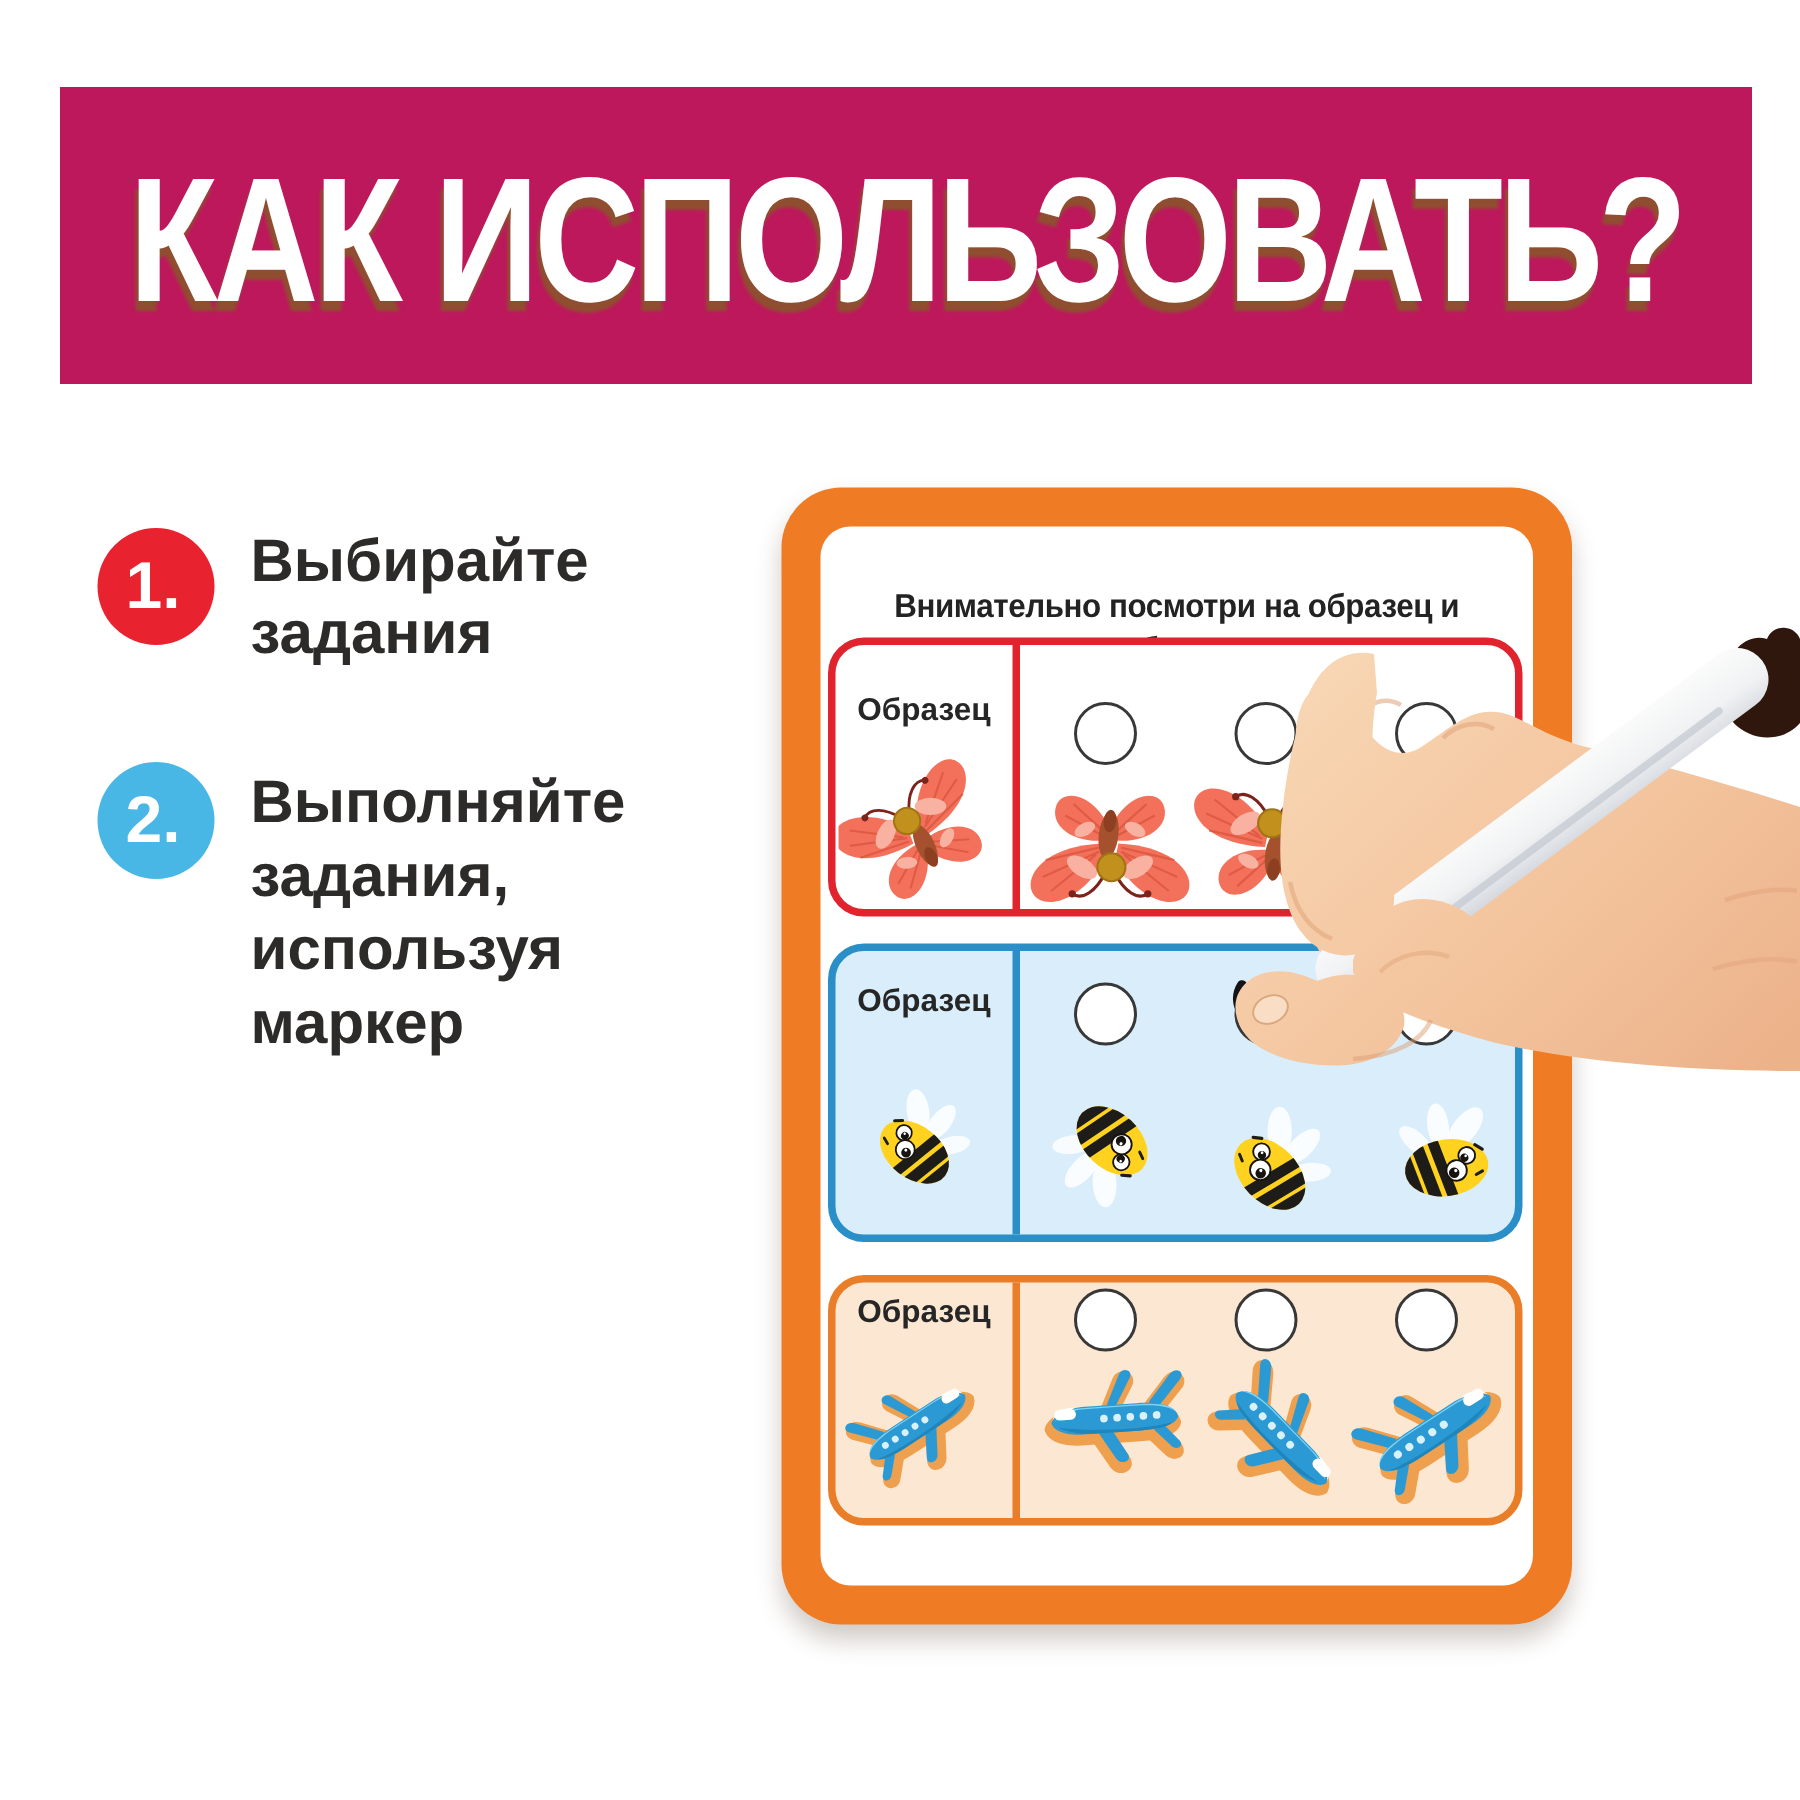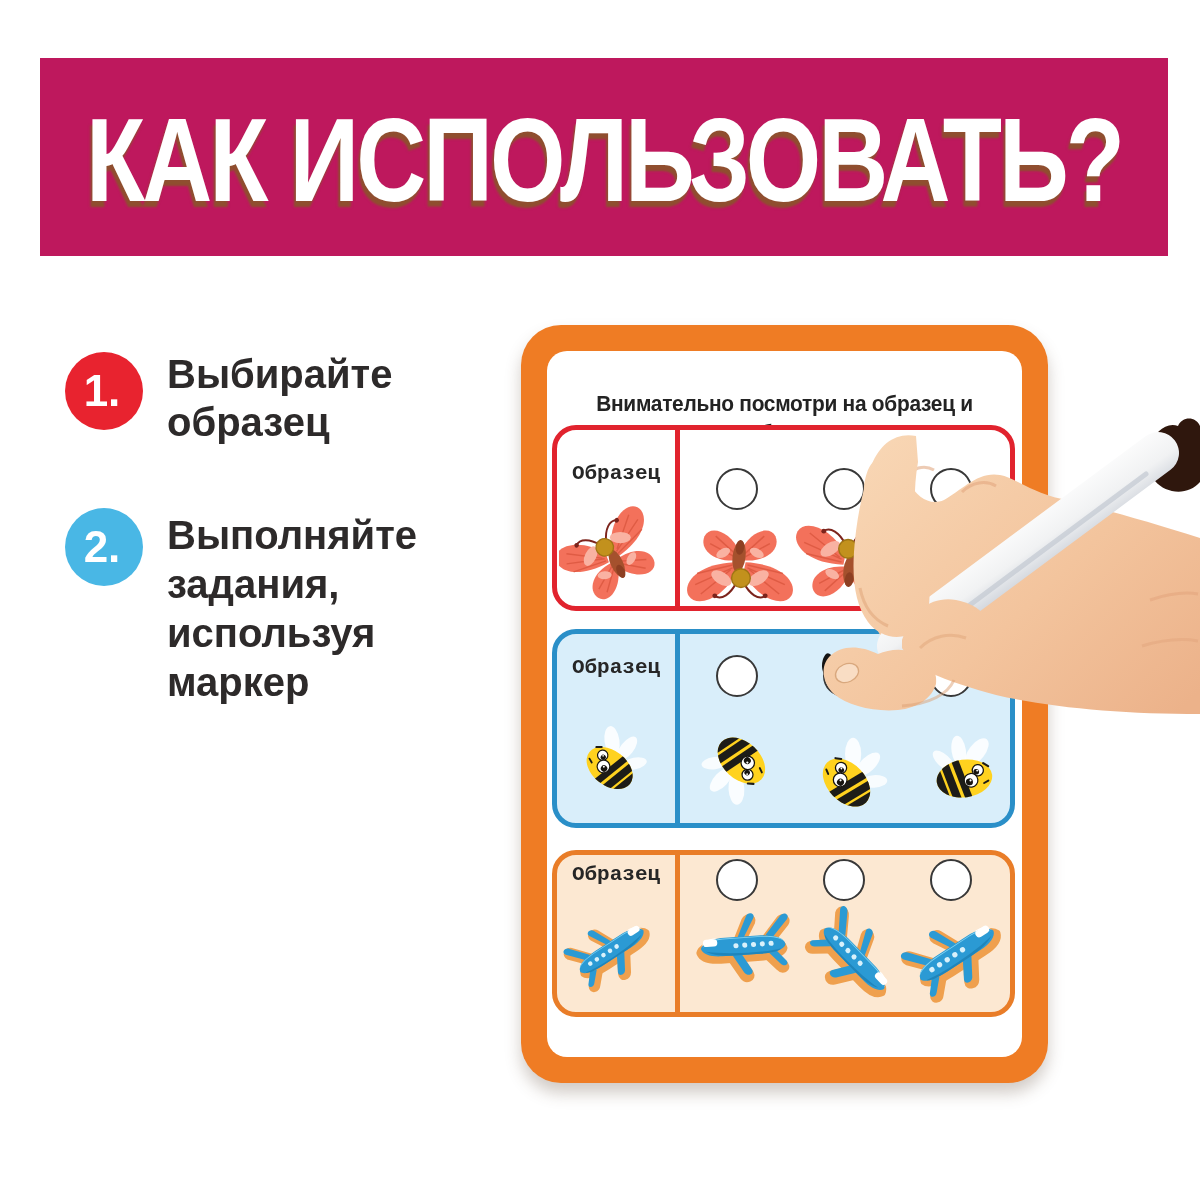--- a/index.html
+++ b/index.html
@@ -26,21 +26,21 @@
 
   
   .card{position:absolute;left:521px;top:325px;width:527px;height:758px;background:#ef7c24;
         border-radius:40px;box-shadow:0 10px 16px rgba(90,70,50,.28);}
   .card-inner{position:absolute;left:26px;top:26px;right:26px;bottom:26px;background:#ffffff;
               border-radius:20px;}
   .instruction{position:absolute;left:0;top:38px;width:100%;text-align:center;color:#232323;
                font-weight:bold;font-size:22px;line-height:29px;white-space:pre-line;
                letter-spacing:-.3px;transform:scaleX(.95);}
 
-  .row{position:absolute;left:31px;width:463px;border-radius:24px;box-sizing:border-box;font-family:Liberation Mono, monospace;}
+  .row{position:absolute;left:31px;width:463px;border-radius:24px;box-sizing:border-box;}
   .row-1{top:100px;height:186px;border:5px solid #e1232e;background:#ffffff;}
   .row-2{top:304px;height:199px;border:5px solid #2a8fc8;background:#d9eefa;}
   .row-3{top:525px;height:167px;border:5px solid #e97d28;background:#fce8d2;}
   .divider{position:absolute;top:0;bottom:0;left:118px;width:5px;}
   .row-1 .divider{background:#e1232e;}
   .row-2 .divider{background:#2a8fc8;}
   .row-3 .divider{background:#e97d28;}
   .row-label{position:absolute;left:0;width:118px;text-align:center;color:#262626;
              font-weight:bold;font-size:21px;}
   .row-1 .row-label{top:32px;}
@@ -133,21 +133,21 @@
 </svg>
 
 <div class="banner">
   <div class="banner-title">КАК ИСПОЛЬЗОВАТЬ?</div>
 </div>
 
 <div class="step-badge badge-1">
   <span>1.</span>
 </div>
 <div class="step-text text-1">Выбирайте
-образец</div>
+задания</div>
 
 <div class="step-badge badge-2">
   <span>2.</span>
 </div>
 <div class="step-text text-2">Выполняйте
 задания,
 используя
 маркер</div>
 
 <div class="card">

